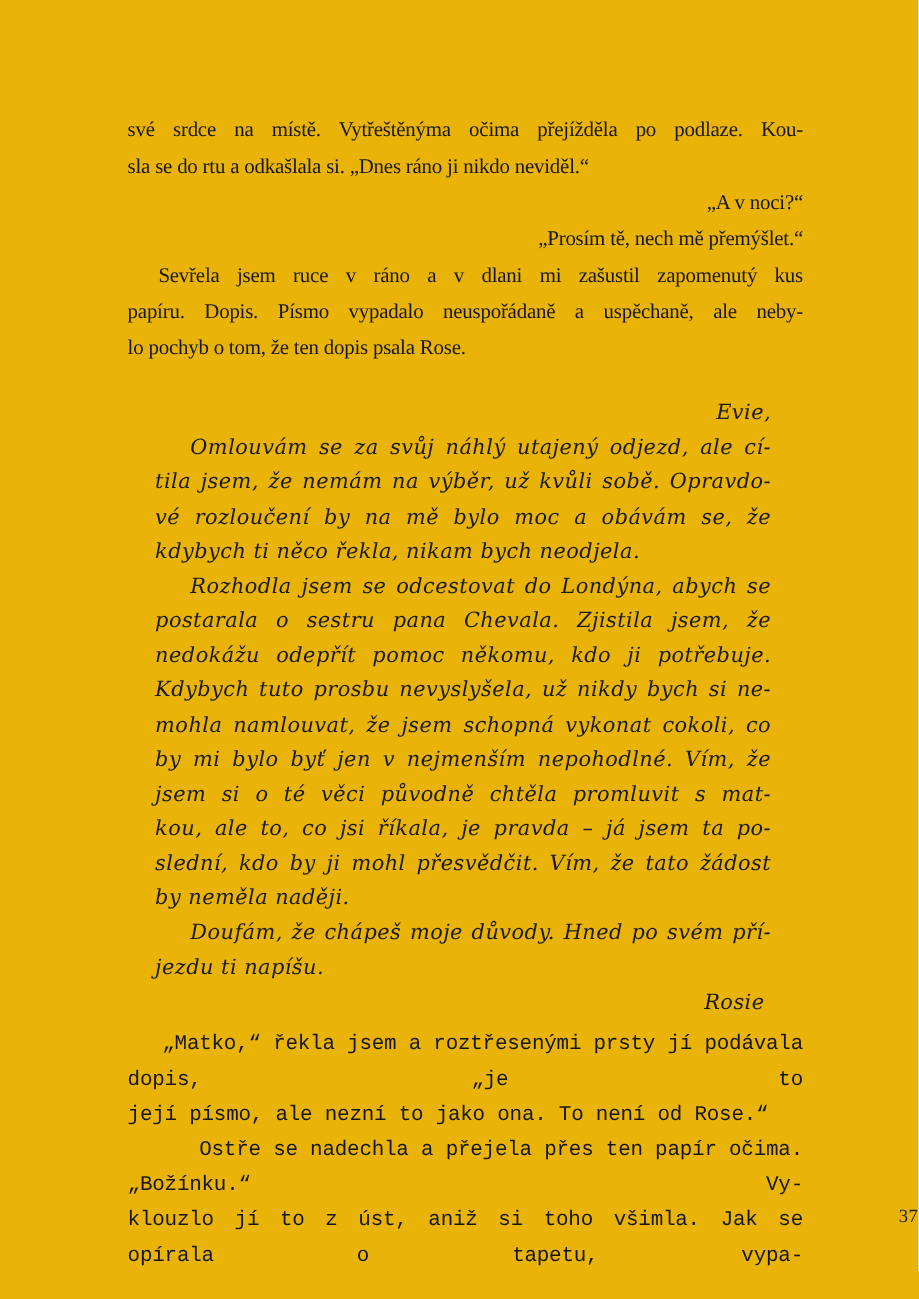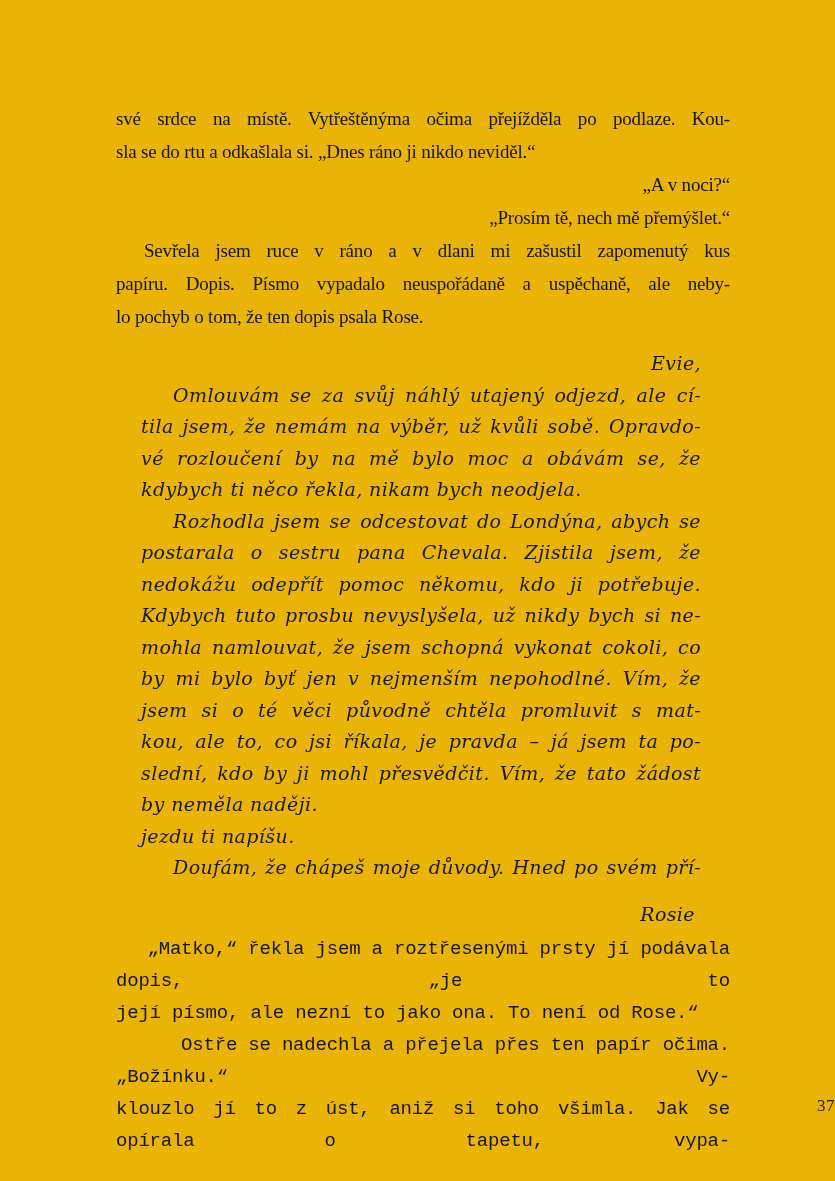--- a/index.html
+++ b/index.html
@@ -30,31 +30,31 @@
   .line { white-space: normal; }
   .line.just {
     text-align: justify;
     text-align-last: justify;
   }
   .line.indent { text-indent: 28px; text-align: right; }
   .line.right { text-align: right; }
   .letter {
     position: absolute;
     left: 141px;
-    top: 348px;
+    top: 360px;
     width: 560px;
     font-family: "DejaVu Serif", serif;
     font-style: italic;
     font-size: 19px;
     line-height: 31.5px;
     letter-spacing: 0.4px;
     color: #1a1a1a;
   }
   .letter .line.indent { text-indent: 32px; }
-  .letter .line.right { padding-right: 6px; margin-top: 15px; }
+  .letter .line.right { padding-right: 6px; }
   .page-number {
     position: absolute;
     left: 0;
     top: 1096px;
     width: 100%;
     text-align: right;
     font-size: 17px;
     letter-spacing: 0.5px;
     color: #222222;
   }
@@ -83,22 +83,22 @@
       <div class="line indent just">Rozhodla jsem se odcestovat do Londýna, abych se</div>
       <div class="line just">postarala o sestru pana Chevala. Zjistila jsem, že</div>
       <div class="line just">nedokážu odepřít pomoc někomu, kdo ji potřebuje.</div>
       <div class="line just">Kdybych tuto prosbu nevyslyšela, už nikdy bych si ne-</div>
       <div class="line just">mohla namlouvat, že jsem schopná vykonat cokoli, co</div>
       <div class="line just">by mi bylo byť jen v nejmenším nepohodlné. Vím, že</div>
       <div class="line just">jsem si o té věci původně chtěla promluvit s mat-</div>
       <div class="line just">kou, ale to, co jsi říkala, je pravda – já jsem ta po-</div>
       <div class="line just">slední, kdo by ji mohl přesvědčit. Vím, že tato žádost</div>
       <div class="line">by neměla naději.</div>
+      <div class="line indent just">Doufám, že chápeš moje důvody. Hned po svém pří-</div>
       <div class="line">jezdu ti napíšu.</div>
-      <div class="line indent just">Doufám, že chápeš moje důvody. Hned po svém pří-</div>
       <div class="line right">Rosie</div>
     </div>
 
   <div class="body-text body-bottom">
       <div class="line indent just">„Matko,“ řekla jsem a roztřesenými prsty jí podávala dopis, „je to</div>
       <div class="line">její písmo, ale nezní to jako ona. To není od Rose.“</div>
       <div class="line indent just">Ostře se nadechla a přejela přes ten papír očima. „Božínku.“ Vy-</div>
       <div class="line just">klouzlo jí to z úst, aniž si toho všimla. Jak se opírala o tapetu, vypa-</div>
     </div>
 

